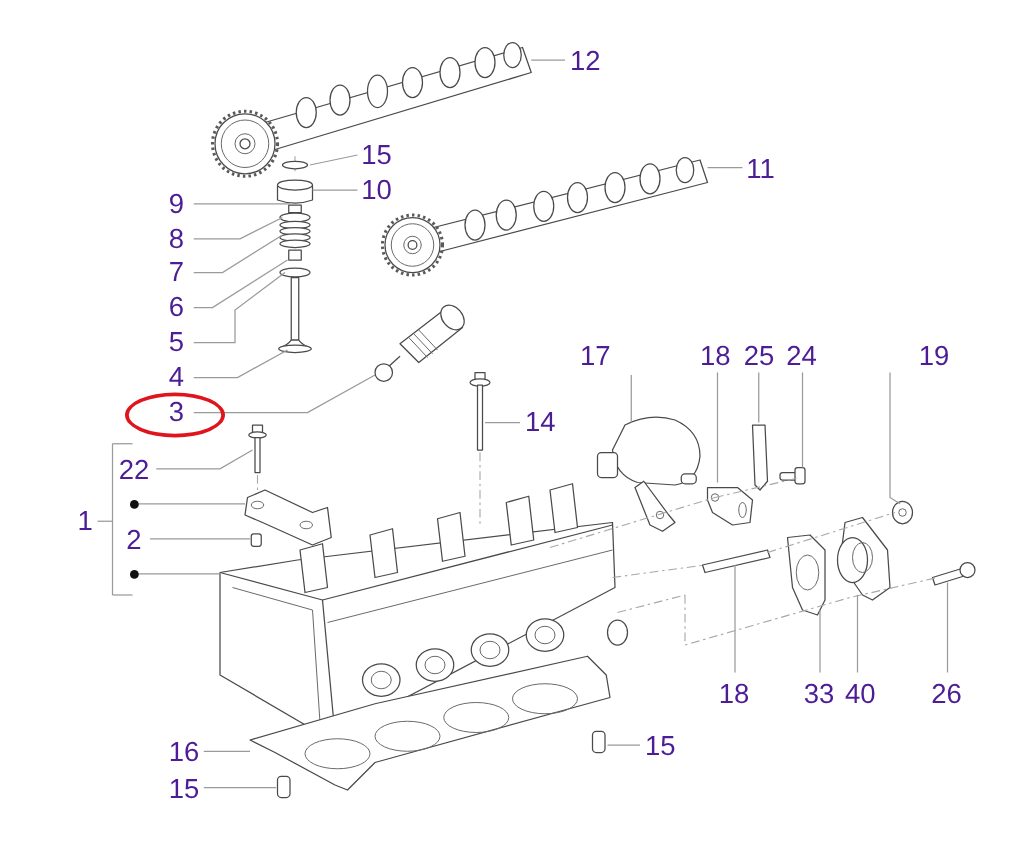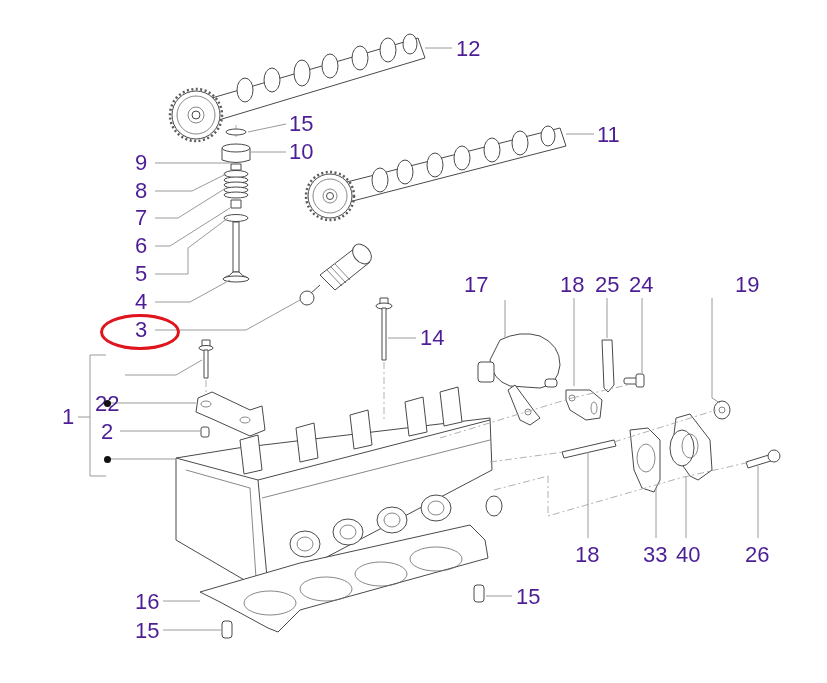--- a/index.html
+++ b/index.html
@@ -244,21 +244,21 @@
 <span class="lbl" style="left:135px;top:152px;">9</span>
 <span class="lbl" style="left:135px;top:180px;">8</span>
 <span class="lbl" style="left:135px;top:207px;">7</span>
 <span class="lbl" style="left:135px;top:235px;">6</span>
 <span class="lbl" style="left:135px;top:263px;">5</span>
 <span class="lbl" style="left:135px;top:291px;">4</span>
 <span class="lbl" style="left:135px;top:319px;">3</span>
 <div class="highlight" style="left:100px;top:314px;width:74px;height:30px;"></div>
 <span class="lbl" style="left:597px;top:124px;">11</span>
 <span class="lbl" style="left:420px;top:327px;">14</span>
-<span class="lbl" style="left:95px;top:365px;margin-top:28px;">22</span>
+<span class="lbl" style="left:95px;top:365px;">22</span>
 <span class="dot" style="left:104px;top:400px;"></span>
 <span class="lbl" style="left:62px;top:406px;">1</span>
 <span class="lbl" style="left:101px;top:421px;">2</span>
 <span class="dot" style="left:104px;top:456px;"></span>
 <span class="lbl" style="left:464px;top:274px;">17</span>
 <span class="lbl" style="left:560px;top:274px;">18</span>
 <span class="lbl" style="left:595px;top:274px;">25</span>
 <span class="lbl" style="left:629px;top:274px;">24</span>
 <span class="lbl" style="left:699px;top:274px;margin-left:36px;">19</span>
 <span class="lbl" style="left:575px;top:544px;">18</span>

